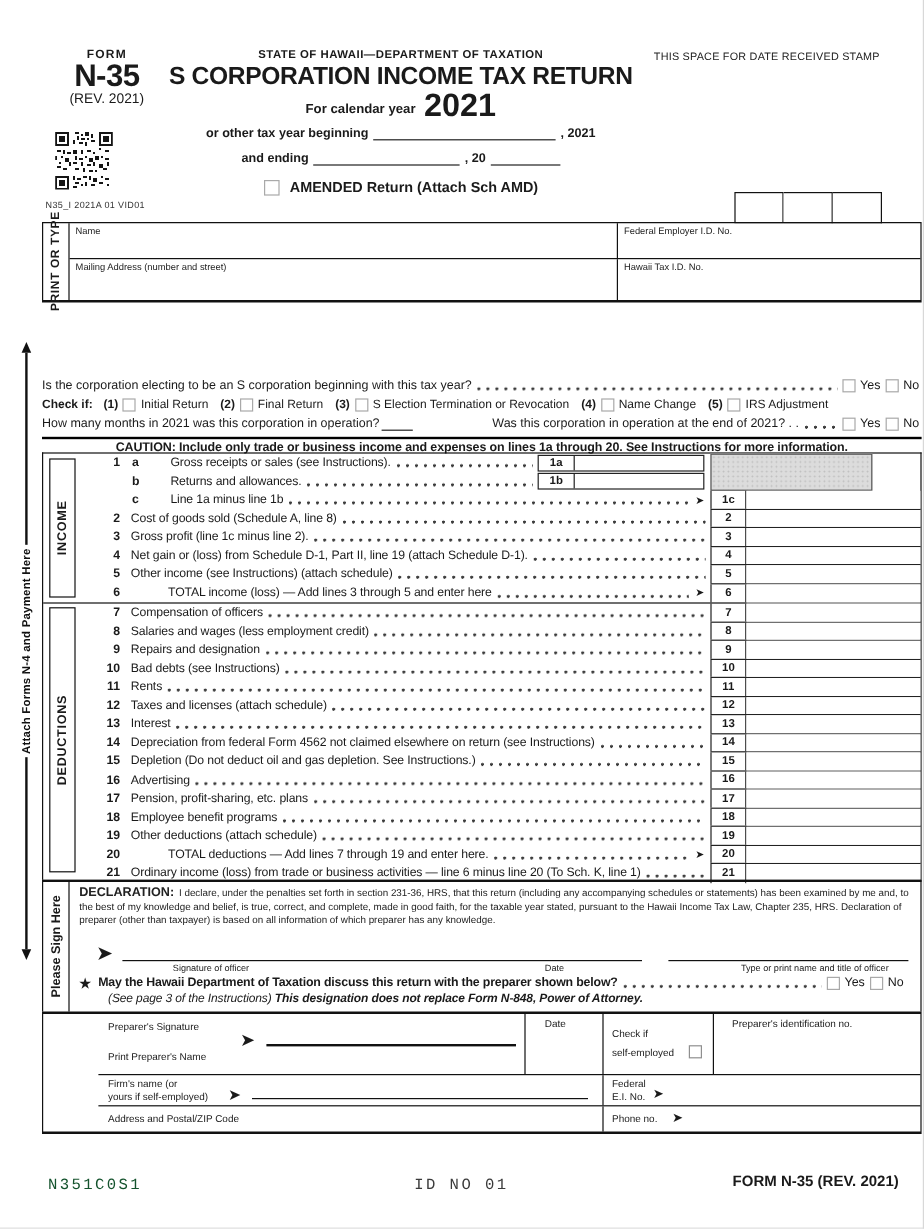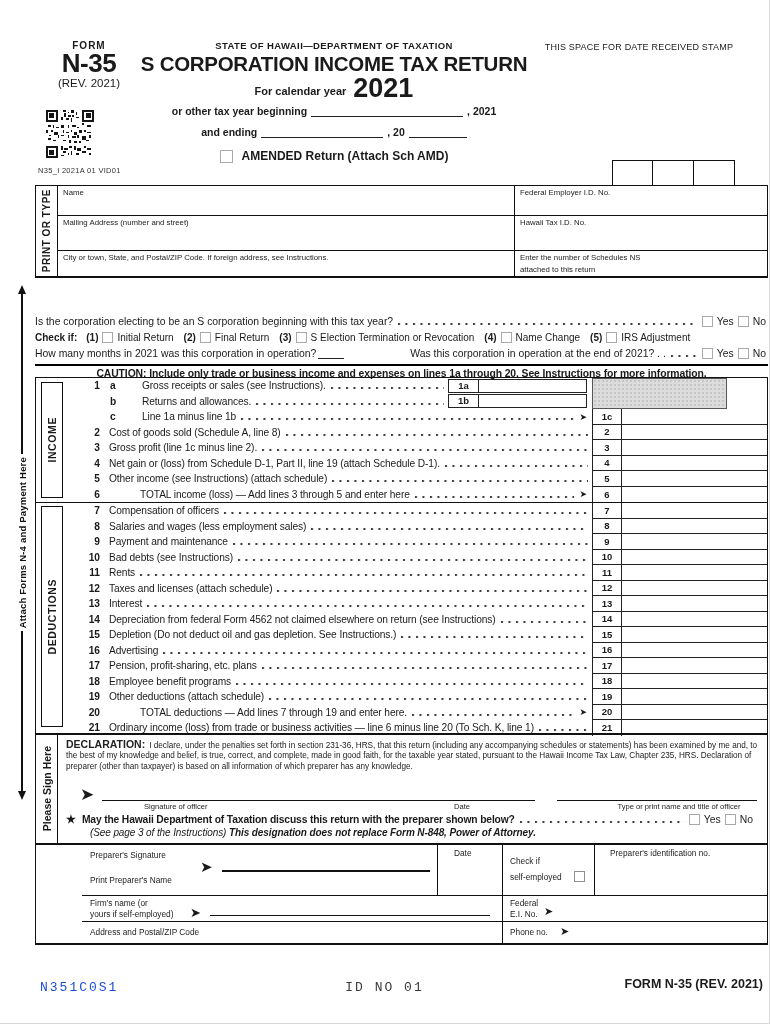--- a/index.html
+++ b/index.html
@@ -149,23 +149,23 @@
   .pB-rule { position:absolute; left:128px; top:19px; width:280px; border-top:1.8px solid #111; }
   .pBC-vline { position:absolute; left:420px; top:0; bottom:0; border-left:1.5px solid #111; }
   .pB-fed1 { left:428px; top:2px; }
   .pB-fed2 { left:428px; top:13px; }
   .pB-fedarrow { position:absolute; left:462px; top:9px; font-size:11px; }
   .pC-addr { left:8px; top:5px; }
   .pC-phone { left:428px; top:5px; }
   .pC-phonearrow { position:absolute; left:478px; top:3px; font-size:11px; }
 
   
-  .foot-code { left:40px; top:980px; font-family:"Liberation Mono", monospace; font-size:13px; letter-spacing:2px; color:#1d4ed8; }
+  .foot-code { left:40px; top:980px; font-family:"Liberation Mono", monospace; font-size:13px; letter-spacing:2px; color:#14532d; }
   .foot-id { left:0; right:0; top:980px; text-align:center; font-family:"Liberation Mono", monospace; font-size:13px; letter-spacing:2px; color:#3a3a3a; }
-  .foot-ref { right:6px; top:977px; font-size:12.5px; font-weight:700; }
+  .foot-ref { right:20px; top:977px; font-size:12.5px; font-weight:700; }
 
   
   .attach { left:13px; top:285px; height:515px; width:18px; display:flex; flex-direction:column; align-items:center; }
   .tri-up { width:0; height:0; border-left:4.5px solid transparent; border-right:4.5px solid transparent; border-bottom:9px solid #111; flex:none; }
   .tri-down { width:0; height:0; border-left:4.5px solid transparent; border-right:4.5px solid transparent; border-top:9px solid #111; flex:none; }
   .aline { width:1.6px; background:#111; flex:1; }
   .attach-label { flex:none; font-size:9.5px; font-weight:700; letter-spacing:0.2px; margin:3px 0; color:#111; }
 </style>
 </head>
 <body>
@@ -245,24 +245,20 @@
       <span class="vtext">PRINT OR TYPE</span>
     </div>
     <div class="ent-row r0">
       <div class="ent-cell"><span>Name</span></div>
       <div class="ent-right"><span>Federal Employer I.D. No.</span></div>
     </div>
     <div class="ent-row r2">
       <div class="ent-cell"><span>Mailing Address (number and street)</span></div>
       <div class="ent-right"><span>Hawaii Tax I.D. No.</span></div>
     </div>
-    <div class="ent-row r3">
-      <div class="ent-cell"><span>City or town, State, and Postal/ZIP Code.  If foreign address, see Instructions.</span></div>
-      <div class="ent-right"><span>Enter the number of Schedules NS</span><span class="l2">attached to this return</span></div>
-    </div>
   </div>
 
   <div class="abs questions">
     <div class="q-line">
       <span class="lab">Is the corporation electing to be an S corporation beginning with this tax year?</span>
       <span class="dots"></span>
       <span class="yesno">
         <span class="cb"></span>
         <span class="t">Yes</span>
         <span class="cb"></span>
@@ -404,30 +400,30 @@
           <span class="li-num">7</span>
           <span class="li-label noletter">Compensation of officers</span>
           <span class="dots"></span>
           <span class="rbox">
             <span class="nbox">7</span>
             <span class="vbox"></span>
           </span>
         </div>
         <div class="li-row">
           <span class="li-num">8</span>
-          <span class="li-label noletter">Salaries and wages (less employment sales)</span>
+          <span class="li-label noletter">Salaries and wages (less employment credit)</span>
           <span class="dots"></span>
           <span class="rbox">
             <span class="nbox">8</span>
             <span class="vbox"></span>
           </span>
         </div>
         <div class="li-row">
           <span class="li-num">9</span>
-          <span class="li-label noletter">Payment and maintenance</span>
+          <span class="li-label noletter">Repairs and designation</span>
           <span class="dots"></span>
           <span class="rbox">
             <span class="nbox">9</span>
             <span class="vbox"></span>
           </span>
         </div>
         <div class="li-row">
           <span class="li-num">10</span>
           <span class="li-label noletter">Bad debts (see Instructions)</span>
           <span class="dots"></span>

